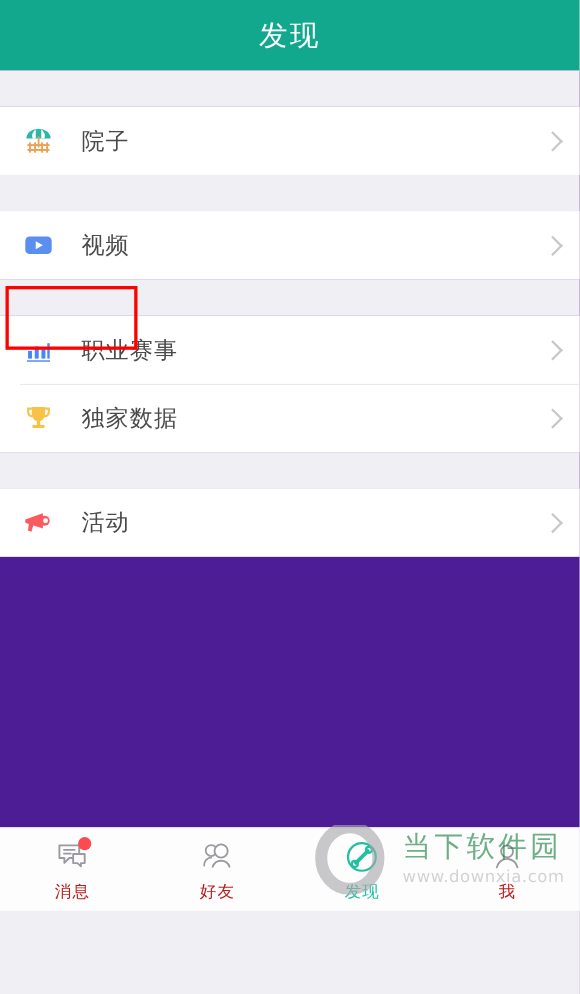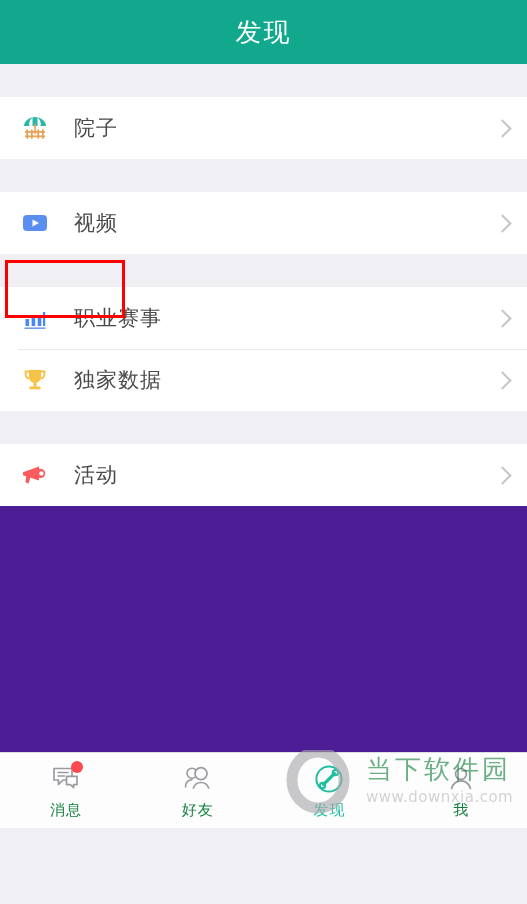--- a/index.html
+++ b/index.html
@@ -47,21 +47,21 @@
   }
 
   
   .tabbar {
     position:absolute; left:0; right:0; bottom:0; height:76px;
     background:#fdfdfd; border-top:1px solid #dedee2;
     display:flex; align-items:center;
   }
   .tab { flex:1; display:flex; flex-direction:column; align-items:center; justify-content:center; gap:5px; position:relative; }
   .tab-icon { position:relative; width:38px; height:34px; display:flex; align-items:center; justify-content:center; }
-  .tab-label { font-size:15px; color:#15803d; letter-spacing:1px; }
+  .tab-label { font-size:15px; color:#b91c1c; letter-spacing:1px; }
   .tab.active .tab-label { color:#1fbfa0; }
   .badge {
     position:absolute; top:-1px; right:2px; width:12px; height:12px;
     border-radius:50%; background:#fb4b50;
   }
 
   
   .watermark {
     position:absolute; right:4px; bottom:8px; width:245px; height:70px;
     pointer-events:none; z-index:25; opacity:.62;

